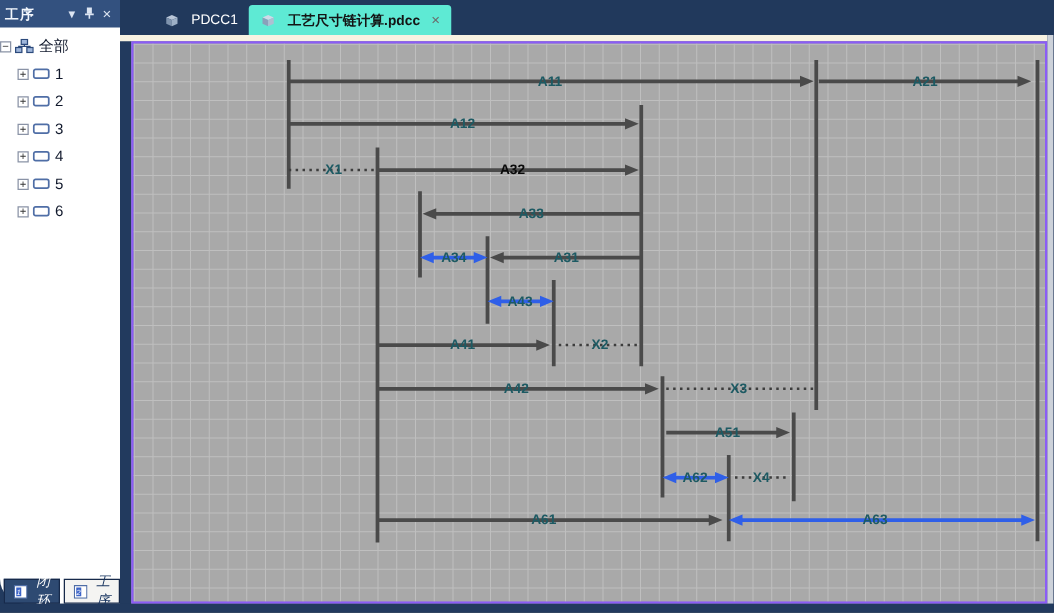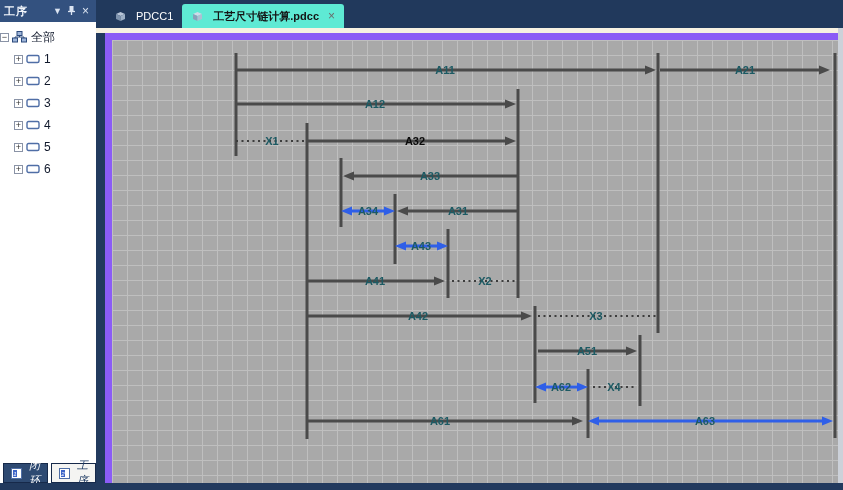--- a/index.html
+++ b/index.html
@@ -1,49 +1,49 @@
 <!DOCTYPE html>
 <html><head>
 <meta charset="utf-8">
 <style>
   html,body{margin:0;padding:0;background:#1b2f4e;}
   *{box-sizing:border-box;font-family:"Liberation Sans","DejaVu Sans",sans-serif;}
   #window{position:relative;width:843px;height:490px;background:#223a5e;overflow:hidden;}
 
   
-  #sidebar{position:absolute;left:0;top:0;width:96px;height:483px;background:#ffffff;}
+  #sidebar{position:absolute;left:0;top:0;width:96px;height:483px;background:#ffffff;border-radius:20px;}
   #sidebar-header{position:absolute;left:0;top:0;width:96px;height:22px;background:#33517f;
     display:flex;align-items:center;padding:0 4px;color:#f2f6fc;font-size:11px;}
   #sidebar-title{flex:1 1 auto;font-weight:bold;letter-spacing:1px;}
   .hdr-ico{width:13px;text-align:center;font-size:9px;color:#dbe4f2;cursor:default;margin-left:1px;}
   #tree{position:absolute;left:0;top:26px;width:96px;}
   .tree-row{display:flex;align-items:center;height:22px;font-size:12px;color:#10182b;}
   .tree-row.child{padding-left:14px;}
   .expander{width:9px;height:9px;border:1px solid #8a93a6;background:#fff;color:#333;
     font-size:9px;line-height:7px;text-align:center;margin-right:3px;flex:0 0 auto;}
   .tree-ico{margin-right:4px;flex:0 0 auto;display:inline-flex;}
   
   #bottom-tabs{position:absolute;left:3px;top:463px;display:flex;gap:3px;font-style:italic;}
   .btab{height:20px;display:inline-flex;align-items:center;gap:3px;padding:0 7px;font-size:11px;
     border:1px solid #16294a;}
   .btab.inactive{background:#2e4a72;color:#ffffff;}
   .btab.active{background:#f4f4f2;color:#16335e;}
 
   
   #tabstrip{position:absolute;left:96px;top:0;right:0;height:28px;background:#21395c;
-    display:flex;align-items:flex-end;padding-left:9px;}
+    display:flex;align-items:flex-end;padding-left:26px;}
   .doc-tab{height:24px;display:inline-flex;align-items:center;gap:5px;padding:0 9px;font-size:11px;cursor:default;}
   .doc-tab.inactive{color:#ffffff;}
   .doc-tab.active{background:#5eead4;color:#141414;font-weight:bold;border-radius:3px 3px 0 0;justify-content:flex-end;}
   .doc-tab .close{color:#6b6b6b;font-weight:normal;font-size:12px;margin-left:4px;}
 
   
   #cream-strip{position:absolute;left:96px;top:28px;width:742px;height:5px;background:#f7f2e2;}
   #canvas-frame{position:absolute;left:105px;top:33px;width:733px;height:450px;
-    border:7px solid #8b5cf6;background:#a9a9a9;}
+    border:2px solid #8b5cf6;background:#a9a9a9;}
   #canvas{position:absolute;left:0;top:0;width:729px;height:446px;background-color:#a9a9a9;
     background-image:linear-gradient(to right,#bfbfbf 1px,transparent 1px),
                      linear-gradient(to bottom,#bfbfbf 1px,transparent 1px);
     background-size:15px 15px;}
   #right-strip{position:absolute;right:0;top:28px;width:5px;height:455px;background:#ccd1d9;}
   #statusbar{position:absolute;left:0;bottom:0;width:843px;height:7px;background:#223a5e;}
   svg text{font-family:"Liberation Sans","DejaVu Sans",sans-serif;}
 </style>
 </head>
 <body>

